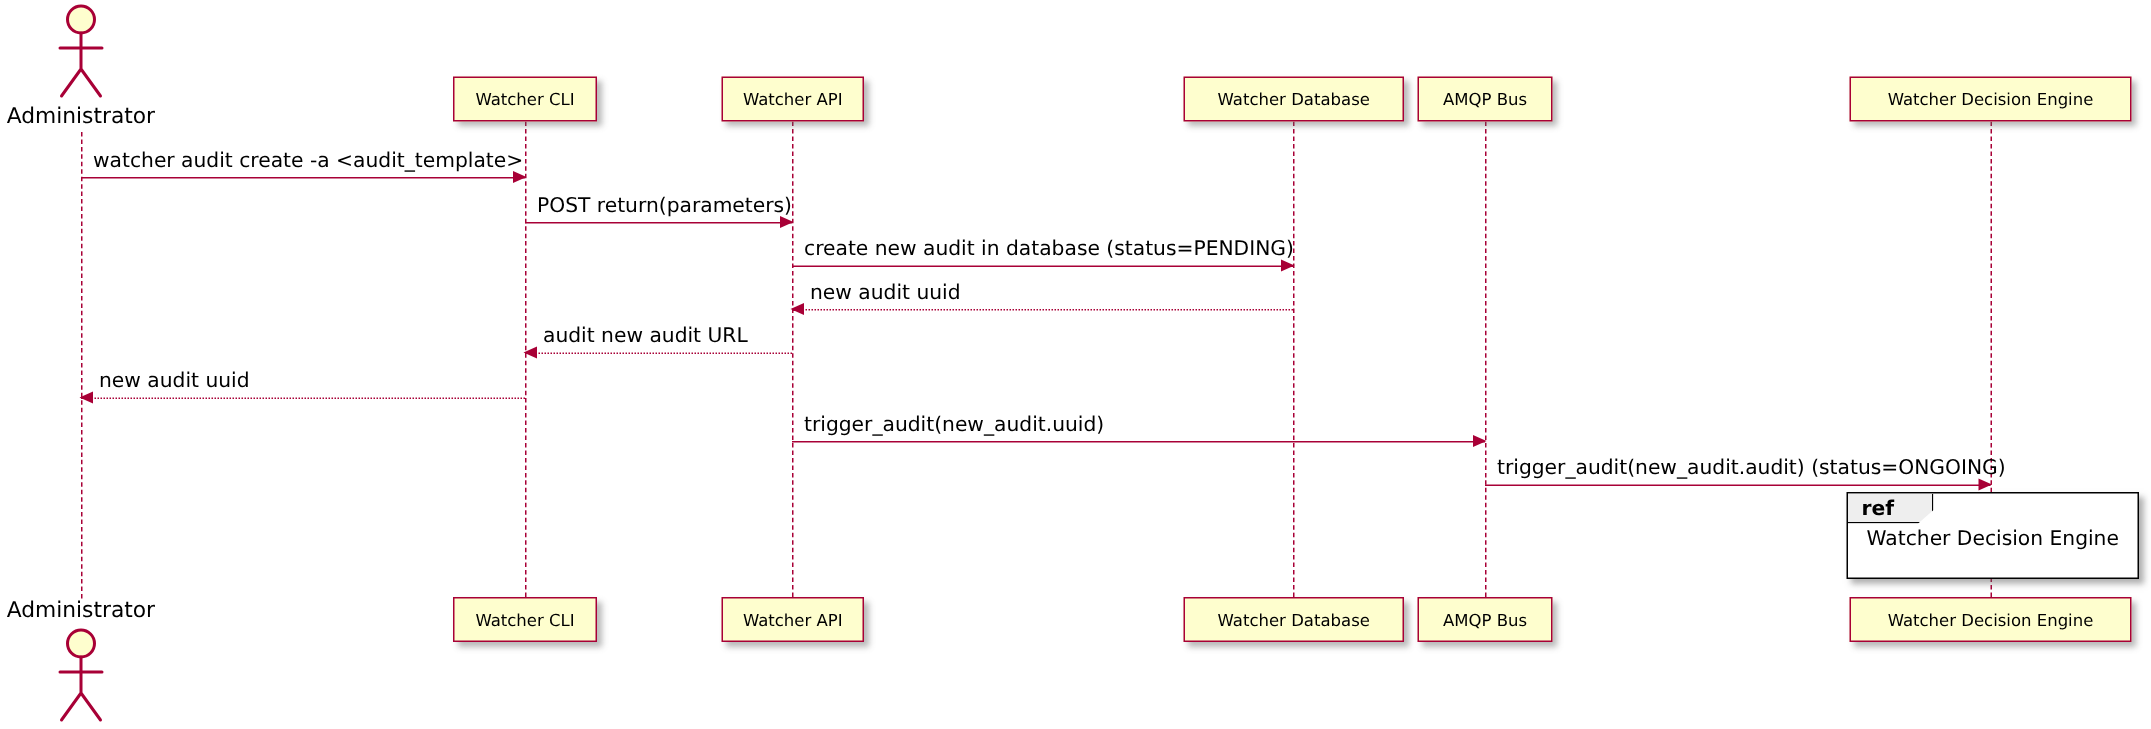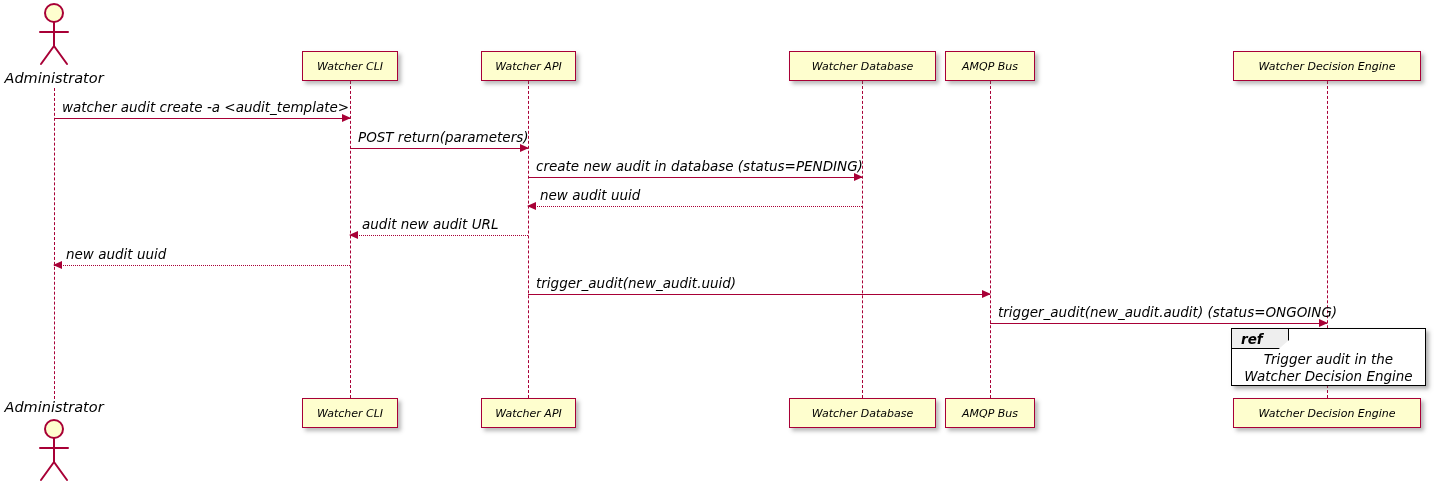--- a/index.html
+++ b/index.html
@@ -1,21 +1,21 @@
 <!DOCTYPE html>
 <html><head>
 <meta charset="utf-8">
 <style>
   html,body{margin:0;padding:0;}
   body{
     width:1434px;height:486px;background:#FFFFFF;
     font-family:"DejaVu Sans","Liberation Sans",sans-serif;
     overflow:hidden;position:relative;
   }
-  #canvas{position:absolute;left:0;top:0;width:1434px;height:486px;font-style:italic;}
+  #canvas{position:absolute;left:0;top:0;width:1434px;height:486px;}
 
   
   .lifeline{
     position:absolute;width:0;border-left:1px dashed #A80036;
   }
 
   
   .participant{
     position:absolute;box-sizing:border-box;
     background:#FEFECE;border:1.5px solid #A80036;
@@ -165,17 +165,16 @@
       <div class="label">trigger_audit(new_audit.uuid)</div>
     </div>
     <div class="msg right" style="left: 990px; width: 337px; top: 323px;">
       <div class="line"></div>
       <div class="head"></div>
       <div class="label">trigger_audit(new_audit.audit) (status=ONGOING)</div>
     </div>
     <div class="ref-frag" style="left: 1231px; top: 328px; width: 195px; height: 58px;">
       <div class="ref-tab" style="width: 57px;">ref</div>
       <div class="ref-body">
-        <div>Trigger audit in the</div>
         <div>Watcher Decision Engine</div>
       </div>
     </div>
   </div>
 
 </body></html>

